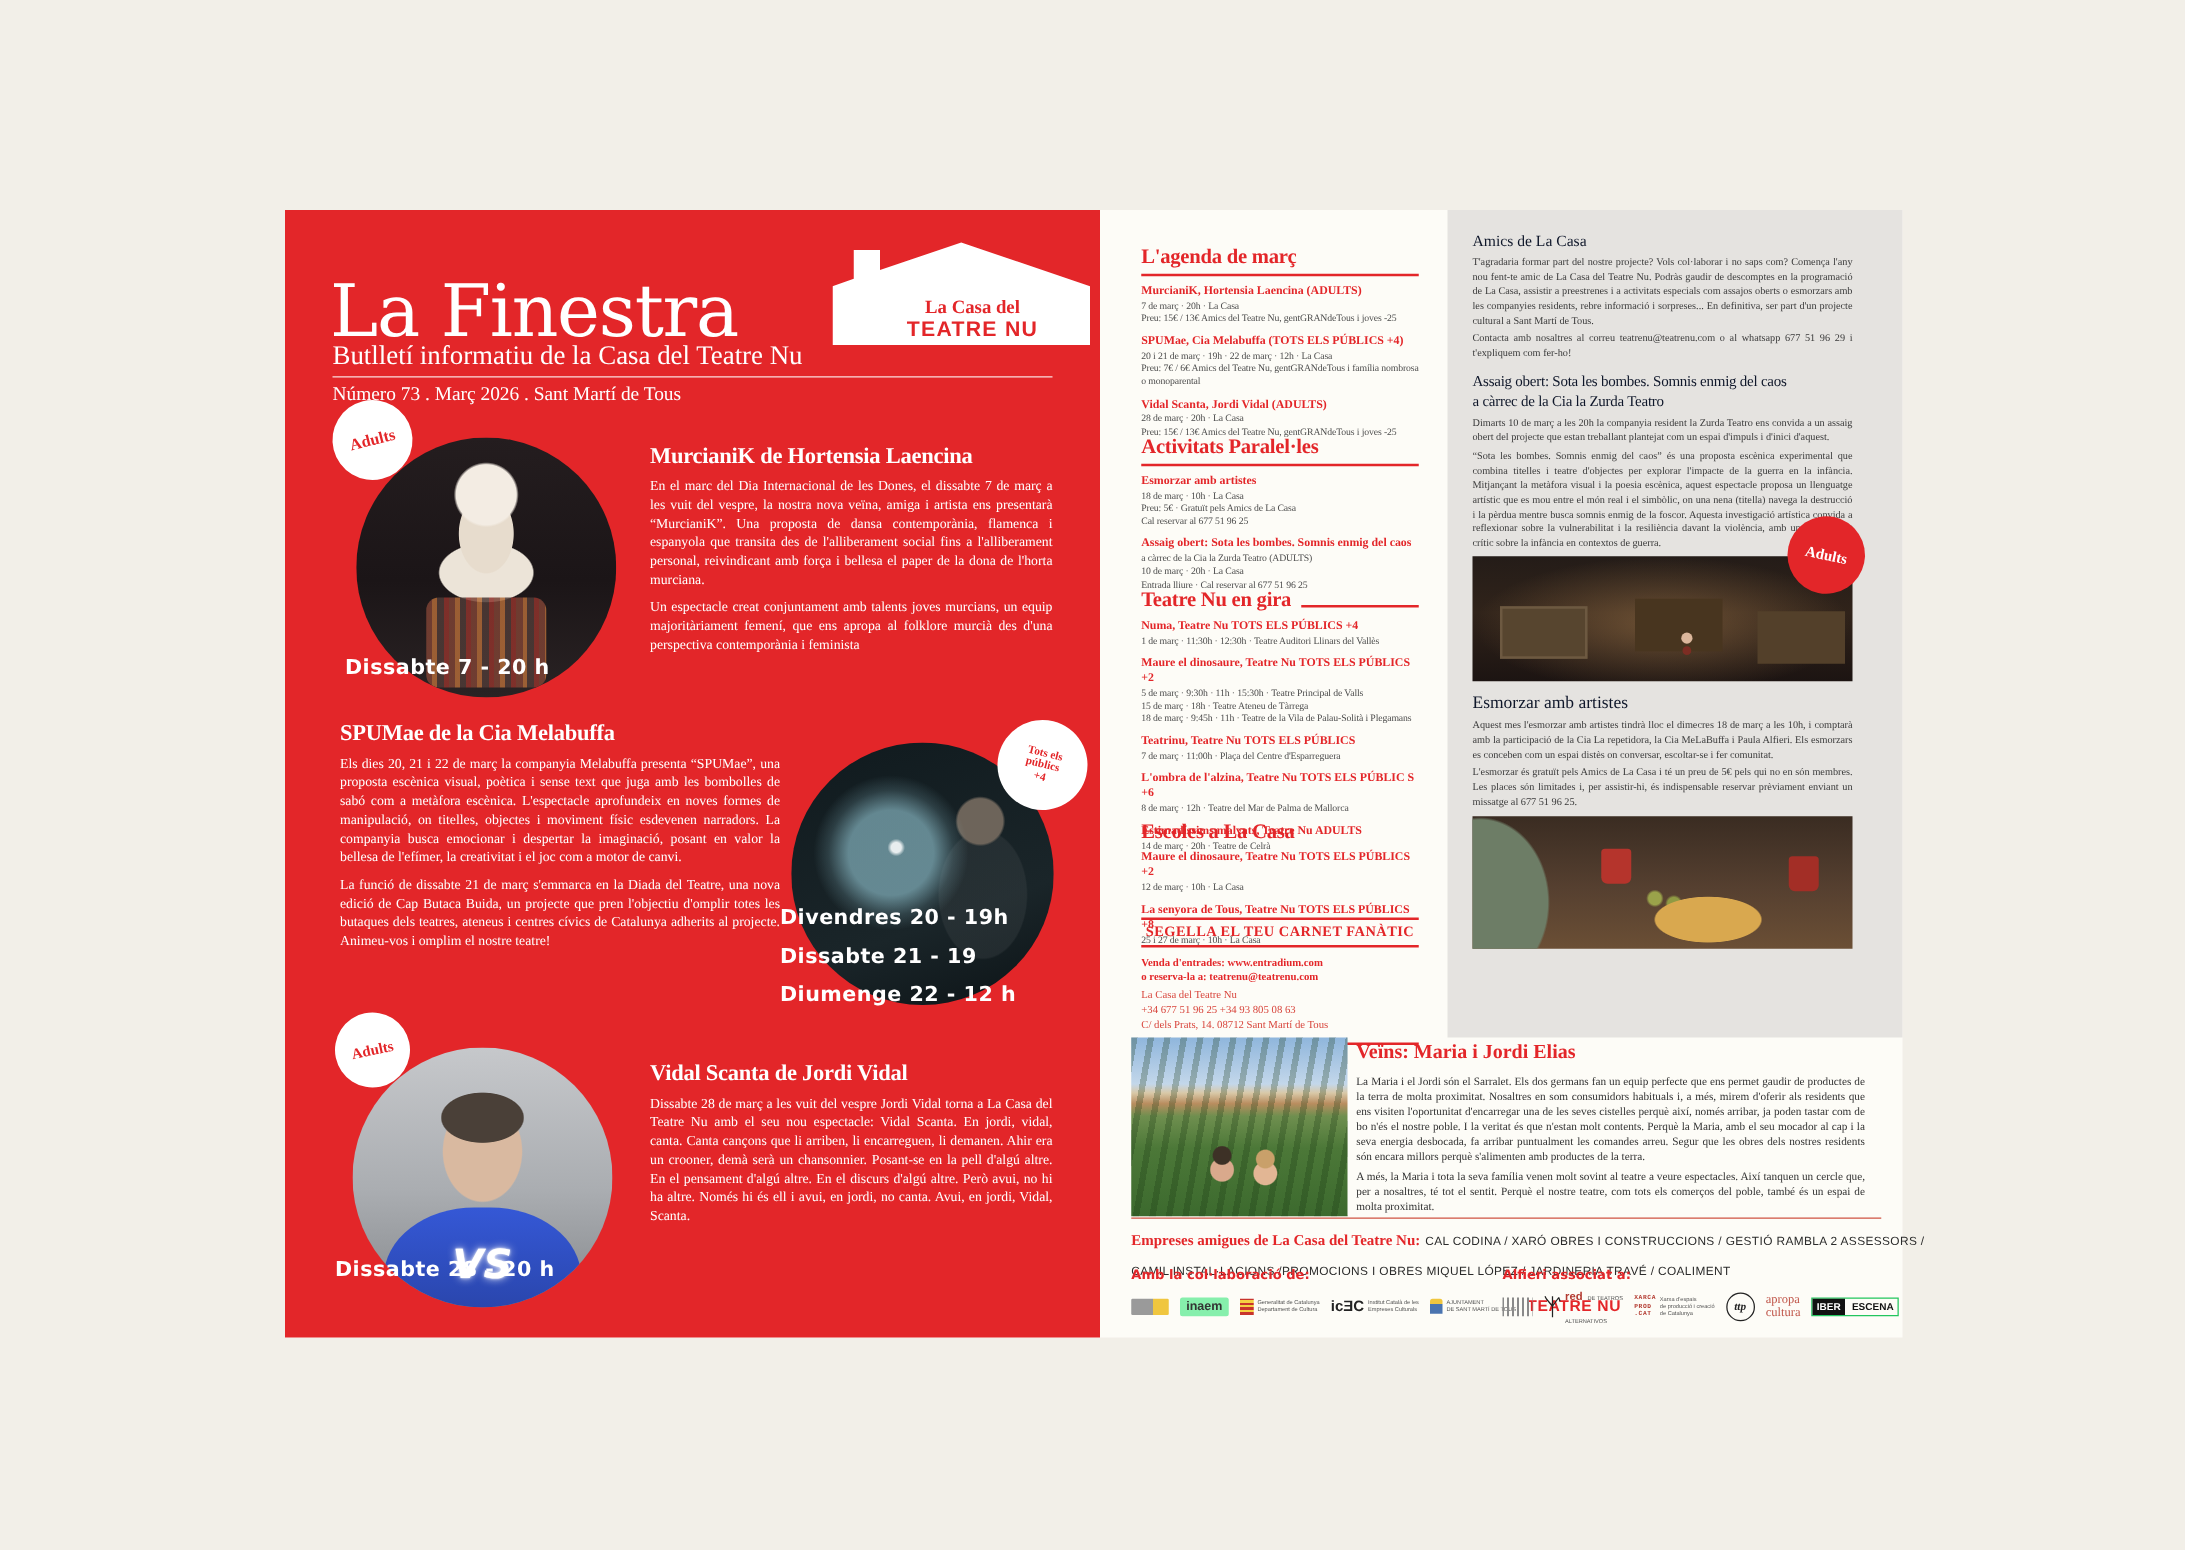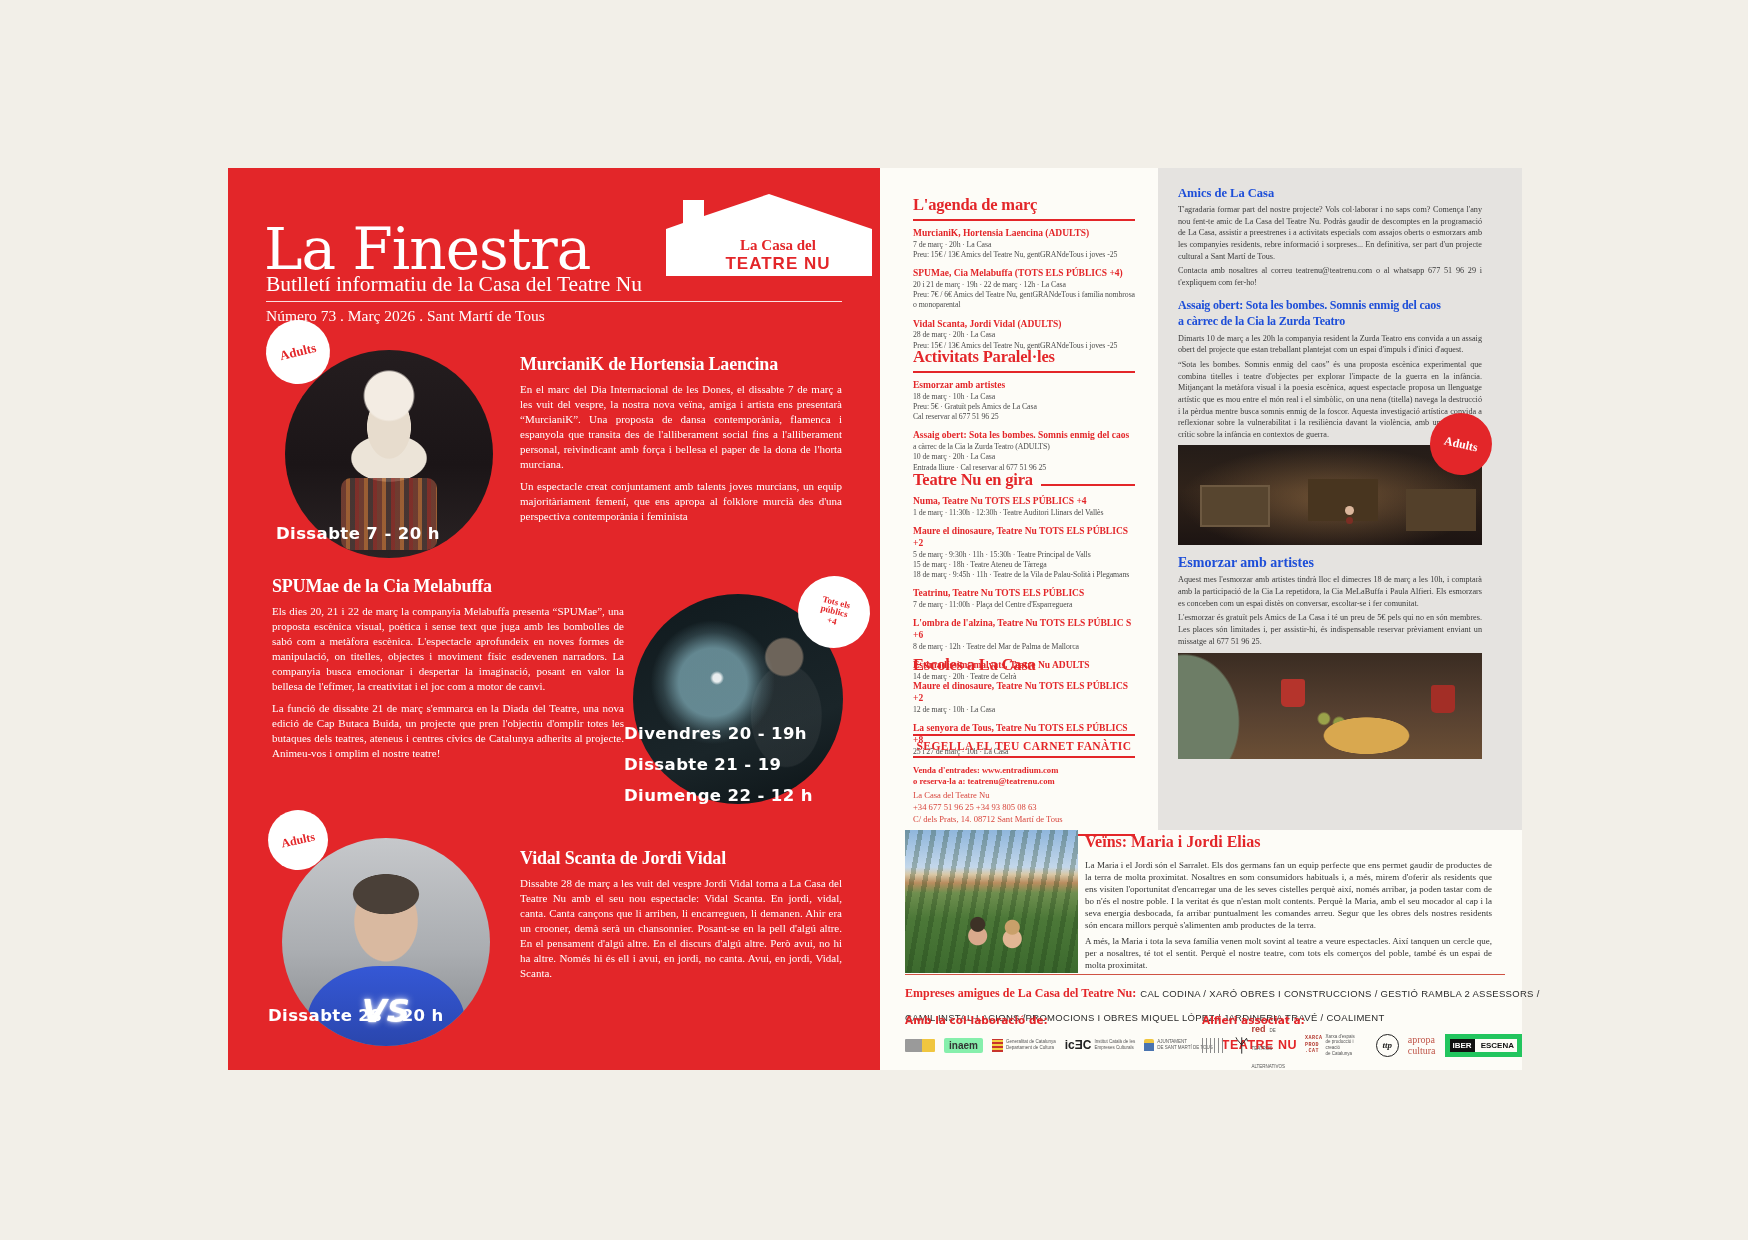--- a/index.html
+++ b/index.html
@@ -78,21 +78,21 @@
   .sec-agenda { top:28px; } .sec-activitats { top:180px; } .sec-gira { top:303px; } .sec-escoles { top:488px; } .sec-carnet { top:566px; }
   .sec-escoles h2 { margin-bottom:7px; }
   .carnet-box { border-top:2.5px solid #e32629; border-bottom:2.5px solid #e32629; padding:4px 0; text-align:center; }
   .carnet-box .ct { font-weight:bold; font-size:11.5px; letter-spacing:.4px; color:#e32629; white-space:nowrap; }
   .contact { margin-top:7px; border-bottom:2px solid #e32629; padding-bottom:9px; }
   .contact .cb { font-weight:bold; font-size:8.6px; line-height:1.3; color:#e32629; }
   .contact .cr { font-size:8.6px; line-height:1.35; color:#d8453c; white-space:pre-line; margin-top:3px; }
 
   
   .gray { position:absolute; left:930px; top:0; width:364px; height:662px; background:#e5e3e0; padding:18px 40px 0 20px; color:#3a3a3a; }
-  .gray h3 { font-weight:bold; color:#1d4ed8; }
+  .gray h3 { font-weight:normal; color:#0f172a; }
   .amics-h { font-size:12.5px; }
   .gray p { font-size:8.2px; line-height:1.42; text-align:justify; margin-top:3px; }
   .assaig-h { margin-top:10px; font-size:12px; line-height:1.3; letter-spacing:-.2px; white-space:pre-line; }
   .gphoto1 { position:relative; margin-top:5px; width:100%; height:100px;
     background:
       radial-gradient(ellipse at 50% 55%, rgba(205,152,92,.4), rgba(205,152,92,0) 70%),
       linear-gradient(180deg,#241c18 0%, #30231a 45%, #1c1412 100%); }
   .gphoto1::before { content:""; position:absolute; left:22px; bottom:18px; width:66px; height:38px; background:#57452f; border:2px solid #6d5941;
       box-shadow:108px -6px 0 #48351f, 206px 4px 0 #53402a; }
   .gphoto1::after { content:""; position:absolute; left:55%; bottom:30px; width:9px; height:9px; border-radius:50%; background:#dcb79c;
@@ -138,21 +138,21 @@
   .lg-icec-t { font-family:"Liberation Sans",sans-serif; font-weight:bold; font-size:12px; color:#222; }
   .crown { width:10px; height:12px; background:linear-gradient(180deg,#f0c63f 0 35%, #4a74b0 35%); border-radius:2px 2px 0 0; }
   .lg-teatrenu { font-family:"Liberation Sans",sans-serif; font-weight:bold; font-size:12.5px; letter-spacing:.5px; color:#e32629; }
   .lg-lines { width:24px; height:15px; background:repeating-linear-gradient(90deg,#8a8a8a 0 1px, rgba(0,0,0,0) 1px 4px); }
   .lg-red-t { font-family:"Liberation Sans",sans-serif; font-weight:bold; font-size:9px; color:#b33a30; }
   .tree { width:14px; height:18px; }
   .lg-xarca-t { font-family:"Liberation Mono",monospace; font-weight:bold; font-size:5px; line-height:1.3; color:#b33a30; white-space:pre-line; letter-spacing:.5px; }
   .lg-ttp { width:23px; height:23px; border:1.5px solid #222; border-radius:50%; display:flex; align-items:center; justify-content:center;
             font-style:italic; font-weight:bold; font-size:9px; color:#222; }
   .lg-apropa { font-size:10px; line-height:1.1; color:#c0564a; white-space:pre-line; }
-  .lg-iber { display:flex; border:5px solid #22c55e; font-family:"Liberation Sans",sans-serif; font-weight:bold; font-size:8px; }
+  .lg-iber { display:flex; border:1px solid #22c55e; font-family:"Liberation Sans",sans-serif; font-weight:bold; font-size:8px; }
   .lg-iber .ia { background:#111; color:#fff; padding:2px 3px; }
   .lg-iber .ib { color:#111; padding:2px 3px; }
 </style>
 </head>
 <body>
 
 <div class="page">
 
   <div class="red-panel">
     <div class="m-title">La Finestra</div>

